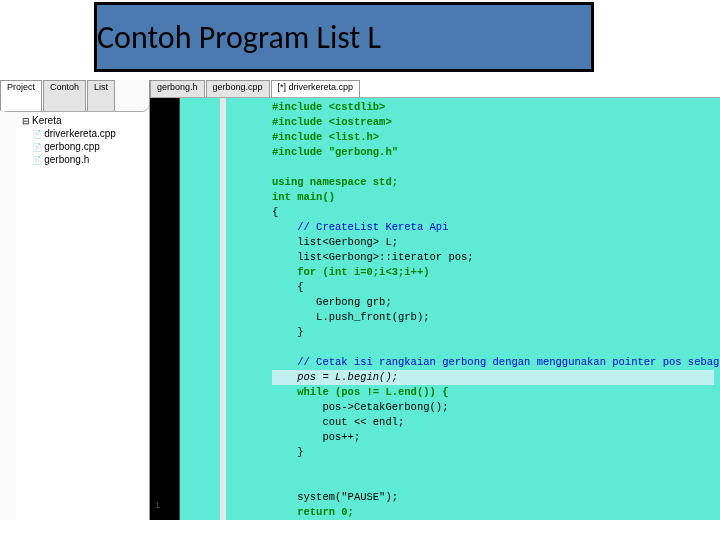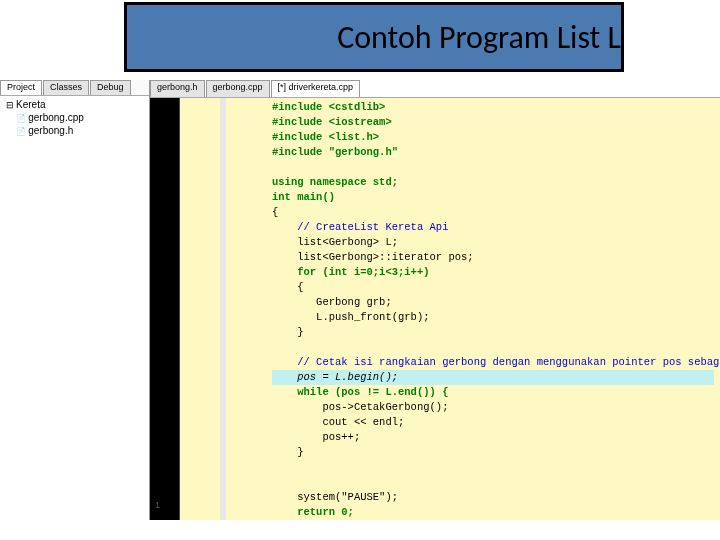--- a/index.html
+++ b/index.html
@@ -7,49 +7,50 @@
     width: 720px;
     height: 540px;
     background: #fff;
     font-family: Arial, sans-serif;
     overflow: hidden;
     position: relative;
   }
   .title-banner {
     position: absolute;
     top: 2px;
-    left: 124px;
+    left: 94px;
     width: 500px;
     height: 70px;
     background: #4a7ab0;
     border: 3px solid #000;
     display: flex;
     align-items: center;
-    justify-content: flex-end;
+    justify-content: flex-start;
     z-index: 10;
   }
   .title-banner span {
     font-size: 32px;
     color: #000;
     font-family: "Calibri", Arial, sans-serif;
   }
   .ide {
     position: absolute;
     top: 80px;
     left: 0;
     width: 720px;
     height: 440px;
     display: flex;
     flex-direction: column;
     font-size: 10px;
   }
   .tabs-left {
     display: flex;
     border-bottom: 1px solid #aaa;
-    height: 16px;
+    height: 32px;
+    border-radius: 7px;
   }
   .tabs-right {
     display: flex;
     border-bottom: 1px solid #aaa;
     height: 18px;
   }
   .tab {
     padding: 1px 6px;
     border: 1px solid #999;
     border-bottom: none;
@@ -72,20 +73,21 @@
     border-right: 1px solid #999;
     display: flex;
     flex-direction: column;
     background: #fafafa;
   }
   .tree {
     flex: 1;
     padding: 2px 4px;
     background: #fff;
     font-size: 10px;
+    margin-left: 16px;
   }
   .tree-item {
     padding: 1px 0 1px 12px;
     white-space: nowrap;
     cursor: pointer;
   }
   .tree-root {
     padding-left: 2px;
     font-weight: normal;
   }
@@ -99,21 +101,21 @@
   }
   .editor-col {
     flex: 1;
     display: flex;
     flex-direction: column;
     overflow: hidden;
   }
   .editor {
     flex: 1;
     display: flex;
-    background: #fef9c3;
+    background: #5eead4;
     overflow: hidden;
     gap: 40px;
   }
   .gutter {
     width: 30px;
     background: #000;
     border-right: 1px solid #444;
   }
   .gutter2 {
     width: 6px;
@@ -152,25 +154,26 @@
 <div class="title-banner">
   <span>Contoh Program List L</span>
 </div>
 
 <div class="ide">
   <div class="main-row">
 
     <div class="sidebar">
       <div class="tabs-left">
         <div class="tab active">Project</div>
-        <div class="tab">Classes</div>
-        <div class="tab">Debug</div>
+        <div class="tab">Contoh</div>
+        <div class="tab">List</div>
       </div>
       <div class="tree">
         <div class="tree-item tree-root">Kereta</div>
+        <div class="tree-item tree-child">driverkereta.cpp</div>
         <div class="tree-item tree-child">gerbong.cpp</div>
         <div class="tree-item tree-child">gerbong.h</div>
       </div>
     </div>
 
     <div class="editor-col">
       <div class="tabs-right">
         <div class="tab">gerbong.h</div>
         <div class="tab">gerbong.cpp</div>
         <div class="tab active">[*] driverkereta.cpp</div>

